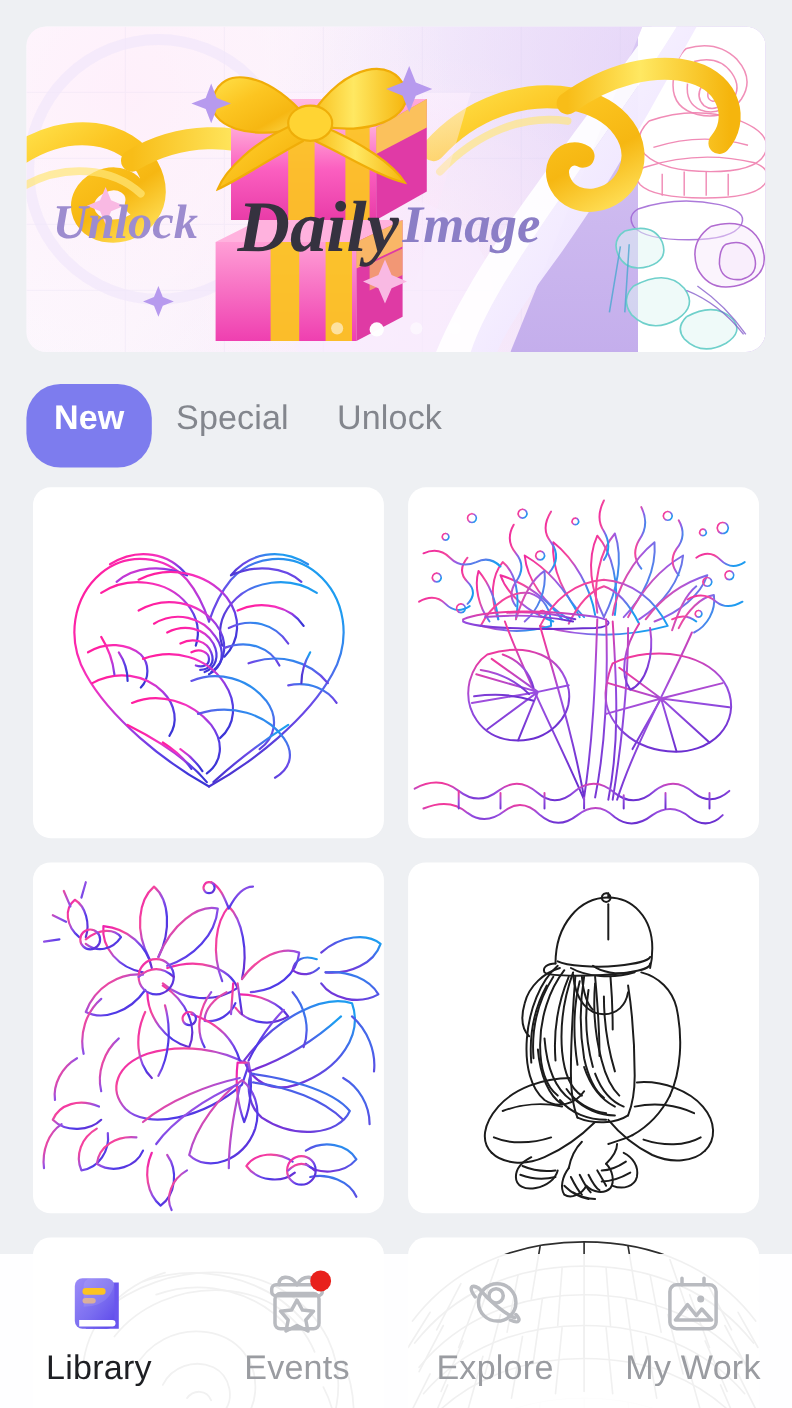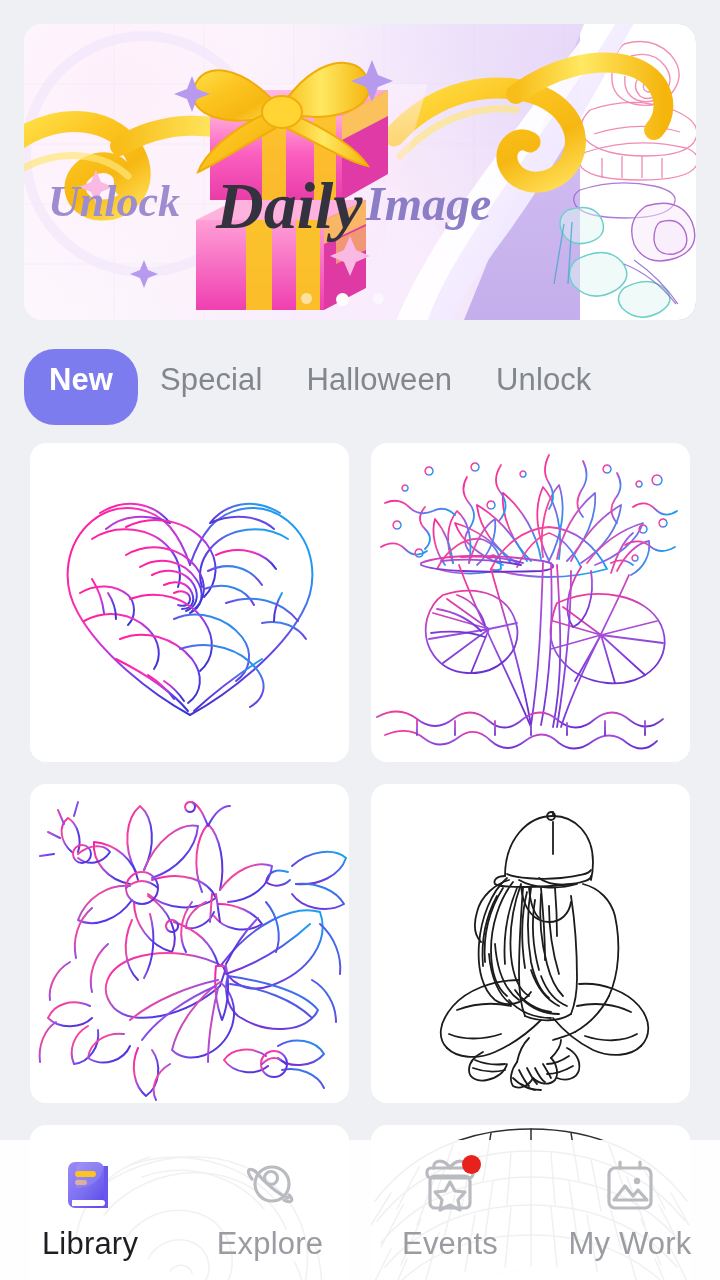--- a/index.html
+++ b/index.html
@@ -307,21 +307,20 @@
       <div class="dot"></div>
       <div class="dot active"></div>
       <div class="dot"></div>
       <div class="dot"></div>
     </div>
   </div>
 
   <div class="tabs">
     <div class="tab active">New</div>
     <div class="tab">Special</div>
-    <div class="tab">Halloween</div>
     <div class="tab">Unlock</div>
   </div>
 
   <div class="grid">
 
     <div class="card">
       <svg viewBox="0 0 319 319">
         <defs>
           <linearGradient id="g1" x1="0.1" y1="0.1" x2="0.9" y2="0.95">
             <stop offset="0%" stop-color="#ff1fa0"></stop>
@@ -701,40 +700,40 @@
           <rect x="17" y="26" width="12" height="5" rx="2.5" fill="#e8b78c" opacity=".85"></rect>
           <path d="M14 46 L44 46 C46 46 47 47 47 49 C47 51 46 52 44 52 L14 52 Z" fill="#ffffff"></path>
         </svg>
       </div>
       <div class="navlabel">Library</div>
     </div>
 
     <div class="navitem">
       <div class="navicon">
         <svg viewBox="0 0 64 64">
-          <circle cx="34" cy="30" r="17" fill="none" stroke="#b9bbc0" stroke-width="3.2"></circle>
-          <circle cx="33" cy="24" r="6.5" fill="none" stroke="#b9bbc0" stroke-width="3.2"></circle>
-          <path d="M17 17 C10 13 8 17 14 25 M51 41 C56 46 54 50 46 46" fill="none" stroke="#b9bbc0" stroke-width="3.2" stroke-linecap="round"></path>
-          <path d="M18 18 C26 28 40 40 50 44" fill="none" stroke="#b9bbc0" stroke-width="3.2" stroke-linecap="round"></path>
-        </svg>
-      </div>
-      <div class="navlabel">Explore</div>
-    </div>
-
-    <div class="navitem">
-      <div class="navicon">
-        <svg viewBox="0 0 64 64">
           <rect x="12" y="22" width="40" height="32" rx="5" fill="none" stroke="#b9bbc0" stroke-width="3.2"></rect>
           <rect x="9" y="14" width="46" height="10" rx="4" fill="none" stroke="#b9bbc0" stroke-width="3.2"></rect>
           <path d="M32 14 C26 4 14 6 16 14 M32 14 C38 4 50 6 48 14" fill="none" stroke="#b9bbc0" stroke-width="3.2" stroke-linecap="round"></path>
           <path d="M32 28 l5 9 10 1 -7 8 2 10 -10 -5 -10 5 2 -10 -7 -8 10 -1 Z" fill="none" stroke="#b9bbc0" stroke-width="3.2" stroke-linejoin="round"></path>
         </svg>
         <div class="badge"></div>
       </div>
       <div class="navlabel">Events</div>
+    </div>
+
+    <div class="navitem">
+      <div class="navicon">
+        <svg viewBox="0 0 64 64">
+          <circle cx="34" cy="30" r="17" fill="none" stroke="#b9bbc0" stroke-width="3.2"></circle>
+          <circle cx="33" cy="24" r="6.5" fill="none" stroke="#b9bbc0" stroke-width="3.2"></circle>
+          <path d="M17 17 C10 13 8 17 14 25 M51 41 C56 46 54 50 46 46" fill="none" stroke="#b9bbc0" stroke-width="3.2" stroke-linecap="round"></path>
+          <path d="M18 18 C26 28 40 40 50 44" fill="none" stroke="#b9bbc0" stroke-width="3.2" stroke-linecap="round"></path>
+        </svg>
+      </div>
+      <div class="navlabel">Explore</div>
     </div>
 
     <div class="navitem">
       <div class="navicon">
         <svg viewBox="0 0 64 64">
           <rect x="11" y="14" width="42" height="40" rx="6" fill="none" stroke="#b9bbc0" stroke-width="3.2"></rect>
           <path d="M22 14 V8 M42 14 V8" fill="none" stroke="#b9bbc0" stroke-width="3.2" stroke-linecap="round"></path>
           <circle cx="39" cy="27" r="3.2" fill="#b9bbc0"></circle>
           <path d="M16 46 L27 32 L35 42 L40 36 L49 46 Z" fill="none" stroke="#b9bbc0" stroke-width="3.2" stroke-linejoin="round"></path>
         </svg>

